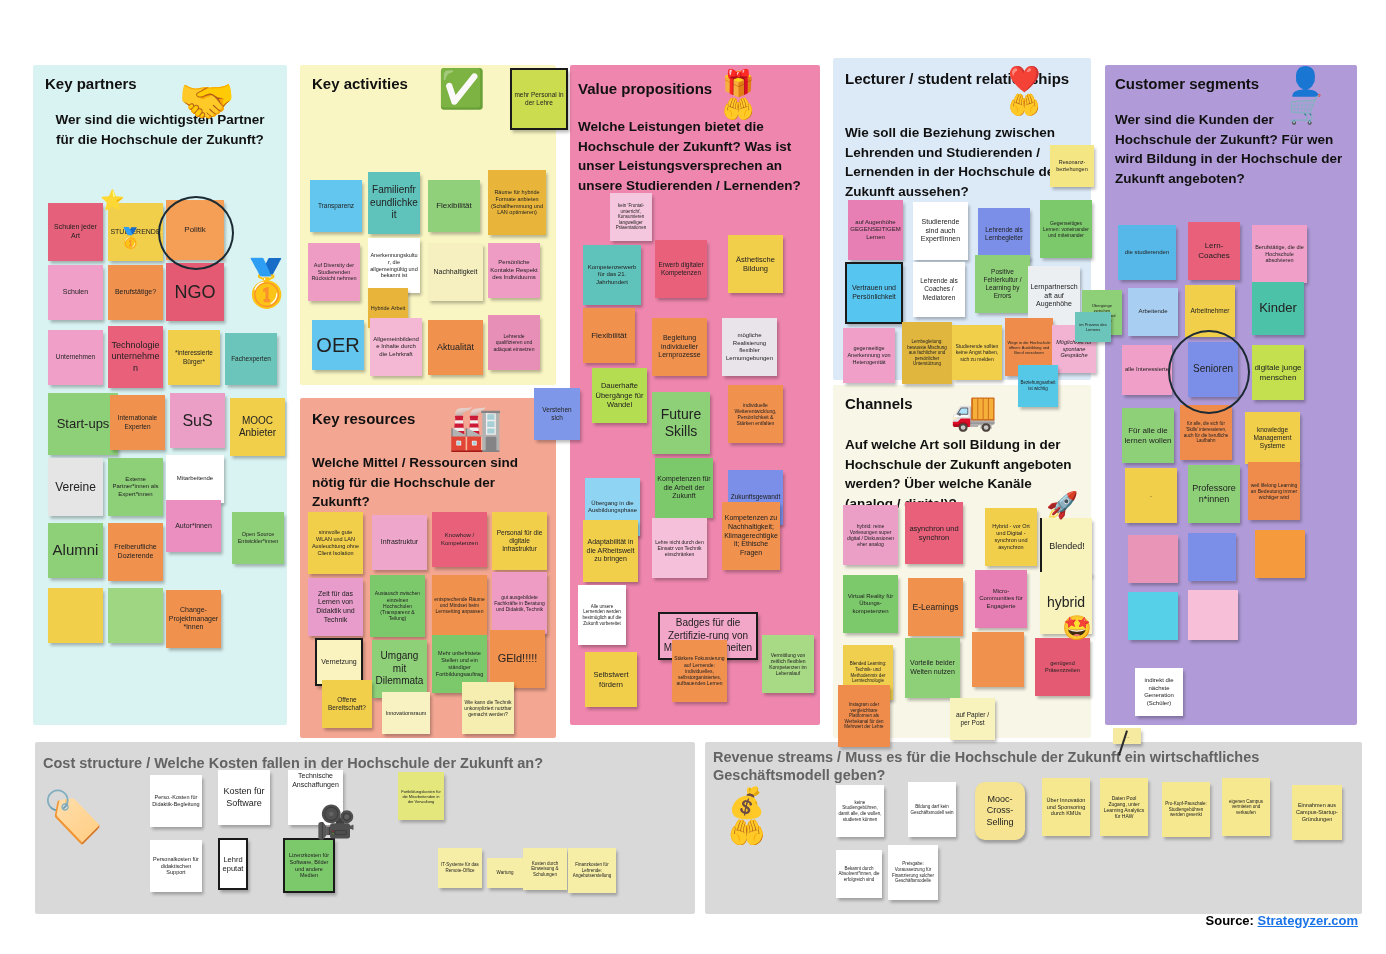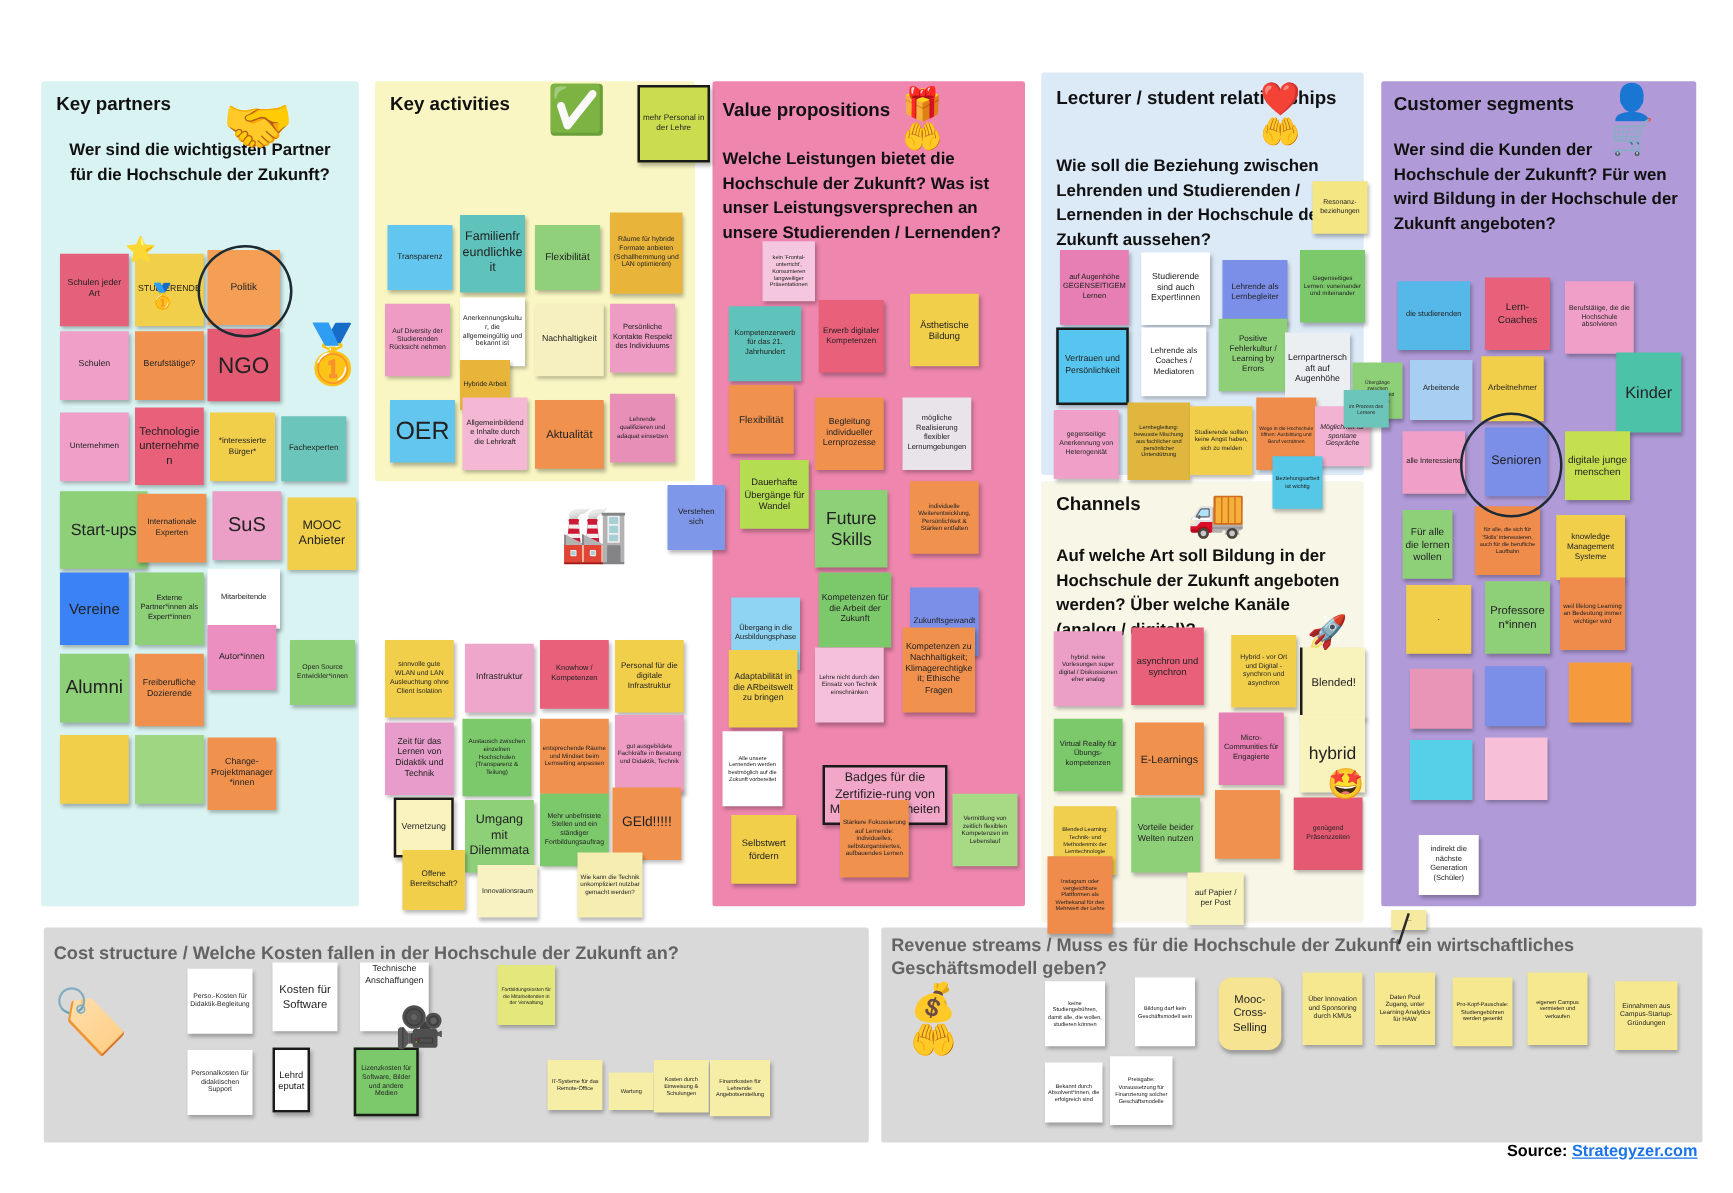--- a/index.html
+++ b/index.html
@@ -24,20 +24,24 @@
 
 <div id="board">
 
   <div class="panel" id="p-key_partners" style="left: 33px; top: 65px; width: 254px; height: 660px; background: rgb(217, 243, 242);">
     <div class="panel-title" style="left: 12px; top: 10px; width: 230px;">Key partners</div>
     <div class="panel-q" style="left: 12px; top: 45px; width: 230px; text-align: center;">Wer sind die  wichtigsten Partner für die Hochschule der Zukunft?</div>
   </div>
   <div class="panel" id="p-key_activities" style="left: 300px; top: 65px; width: 256px; height: 320px; background: rgb(249, 246, 195);">
     <div class="panel-title" style="left: 12px; top: 10px; width: 228px;">Key activities</div>
   </div>
+  <div class="panel" id="p-key_resources" style="left: 300px; top: 398px; width: 256px; height: 340px; background: rgb(243, 166, 146);">
+    <div class="panel-title" style="left: 12px; top: 12px; width: 230px;">Key resources</div>
+    <div class="panel-q" style="left: 12px; top: 55px; width: 230px;">Welche Mittel / Ressourcen sind nötig für die Hochschule der Zukunft?</div>
+  </div>
   <div class="panel" id="p-value_propositions" style="left: 570px; top: 65px; width: 250px; height: 660px; background: rgb(238, 134, 174);">
     <div class="panel-title" style="left: 8px; top: 15px; width: 232px;">Value propositions</div>
     <div class="panel-q" style="left: 8px; top: 52px; width: 232px;">Welche Leistungen bietet die Hochschule der Zukunft? Was ist unser Leistungsversprechen an unsere Studierenden / Lernenden?</div>
   </div>
   <div class="panel" id="p-relationships" style="left: 833px; top: 58px; width: 258px; height: 322px; background: rgb(220, 234, 248);">
     <div class="panel-title" style="width: 234px; left: 12px; top: 12px;">Lecturer / student relationships</div>
     <div class="panel-q" style="left: 12px; top: 65px; width: 234px;">Wie soll die Beziehung zwischen Lehrenden und Studierenden / Lernenden in der Hochschule der Zukunft aussehen?</div>
   </div>
   <div class="panel" id="p-channels" style="left: 833px; top: 385px; width: 258px; height: 353px; background: rgb(248, 246, 230);">
     <div class="panel-title" style="left: 12px; top: 10px; width: 234px;">Channels</div>
@@ -62,21 +66,21 @@
       <div class="note" style="left: 108px; top: 265px; width: 55px; height: 55px; background: rgb(240, 145, 78); font-size: 7px;">Berufstätige?</div>
       <div class="note" style="left: 166px; top: 263px; width: 58px; height: 58px; background: rgb(228, 90, 114); font-size: 18px;">NGO</div>
       <div class="note" style="left: 48px; top: 330px; width: 55px; height: 55px; background: rgb(240, 160, 200); font-size: 6.5px;">Unternehmen</div>
       <div class="note" style="left: 108px; top: 326px; width: 55px; height: 62px; background: rgb(232, 96, 122); font-size: 9px;">Technologieunternehmen</div>
       <div class="note" style="left: 168px; top: 330px; width: 52px; height: 55px; background: rgb(242, 207, 75); font-size: 6.5px;">*interessierte Bürger*</div>
       <div class="note" style="left: 225px; top: 333px; width: 52px; height: 52px; background: rgb(108, 197, 186); font-size: 6.5px;">Fachexperten</div>
       <div class="note" style="left: 48px; top: 393px; width: 70px; height: 62px; background: rgb(142, 208, 120); font-size: 13px;">Start-ups</div>
       <div class="note" style="left: 110px; top: 395px; width: 55px; height: 55px; background: rgb(240, 145, 78); font-size: 6.5px;">Internationale Experten</div>
       <div class="note" style="left: 170px; top: 393px; width: 55px; height: 55px; background: rgb(235, 158, 198); font-size: 16px;">SuS</div>
       <div class="note" style="left: 230px; top: 398px; width: 55px; height: 58px; background: rgb(242, 207, 75); font-size: 10px;">MOOC Anbieter</div>
-      <div class="note" style="left: 48px; top: 458px; width: 55px; height: 58px; background: #3b82f6; font-size: 12px;">Vereine</div>
+      <div class="note" style="left: 48px; top: 458px; width: 55px; height: 58px; background: #e5e5e5; font-size: 12px;">Vereine</div>
       <div class="note" style="left: 108px; top: 458px; width: 55px; height: 58px; background: rgb(142, 208, 120); font-size: 6px;">Externe Partner*innen als Expert*innen</div>
       <div class="note" style="left: 166px; top: 455px; width: 58px; height: 48px; background: rgb(255, 255, 255); font-size: 6px;">Mitarbeitende</div>
       <div class="note" style="left: 48px; top: 523px; width: 55px; height: 55px; background: rgb(142, 208, 120); font-size: 15px;">Alumni</div>
       <div class="note" style="left: 108px; top: 523px; width: 55px; height: 58px; background: rgb(240, 145, 78); font-size: 7px;">Freiberufliche Dozierende</div>
       <div class="note" style="left: 166px; top: 500px; width: 55px; height: 52px; background: rgb(235, 143, 192); font-size: 7px;">Autor*innen</div>
       <div class="note" style="left: 232px; top: 512px; width: 52px; height: 52px; background: rgb(142, 208, 120); font-size: 5.5px;">Open Source Entwickler*innen</div>
       <div class="note" style="left: 48px; top: 588px; width: 55px; height: 55px; background: rgb(242, 207, 75); font-size: 7px;"></div>
       <div class="note" style="left: 108px; top: 588px; width: 55px; height: 55px; background: rgb(158, 214, 129); font-size: 7px;"></div>
       <div class="note" style="left: 166px; top: 590px; width: 55px; height: 58px; background: rgb(240, 145, 78); font-size: 7px;">Change-Projektmanager*innen</div>
       <div class="note" style="left: 510px; top: 68px; width: 58px; height: 62px; background: rgb(203, 221, 78); font-size: 6.5px; border: 2px solid rgb(26, 26, 26);">mehr Personal in der Lehre</div>
@@ -159,25 +163,25 @@
       <div class="note" style="left: 905px; top: 638px; width: 55px; height: 60px; background: rgb(142, 208, 120); font-size: 7px;">Vorteile beider Welten nutzen</div>
       <div class="note" style="left: 972px; top: 632px; width: 52px; height: 55px; background: rgb(240, 145, 78); font-size: 6px;"></div>
       <div class="note" style="left: 1035px; top: 638px; width: 55px; height: 58px; background: rgb(228, 90, 114); font-size: 5.5px;">genügend Präsenzzeiten</div>
       <div class="note" style="left: 838px; top: 685px; width: 52px; height: 62px; background: rgb(239, 140, 76); font-size: 4.5px;">Instagram oder vergleichbare Plattformen als Werbekanal für den Mehrwert der Lehre</div>
       <div class="note" style="left: 950px; top: 698px; width: 45px; height: 42px; background: rgb(248, 242, 188); font-size: 6.5px;">auf Papier / per Post</div>
       <div class="note" style="left: 1118px; top: 225px; width: 58px; height: 55px; background: rgb(86, 184, 232); font-size: 6px;">die studierenden</div>
       <div class="note" style="left: 1188px; top: 222px; width: 52px; height: 58px; background: rgb(232, 96, 122); font-size: 8px;">Lern-Coaches</div>
       <div class="note" style="left: 1252px; top: 225px; width: 55px; height: 58px; background: rgb(240, 160, 200); font-size: 5.5px;">Berufstätige, die die Hochschule absolvieren</div>
       <div class="note" style="left: 1128px; top: 288px; width: 50px; height: 48px; background: rgb(168, 206, 242); font-size: 6px;">Arbeitende</div>
       <div class="note" style="left: 1185px; top: 285px; width: 50px; height: 52px; background: rgb(242, 207, 75); font-size: 6.5px;">Arbeitnehmer</div>
-      <div class="note" style="left: 1252px; top: 282px; width: 52px; height: 64px; background: rgb(76, 194, 168); font-size: 13px; margin-left: 41px;">Kinder</div>
+      <div class="note" style="left: 1252px; top: 282px; width: 52px; height: 53px; background: rgb(76, 194, 168); font-size: 13px;">Kinder</div>
       <div class="note" style="left: 1122px; top: 345px; width: 50px; height: 50px; background: rgb(240, 160, 200); font-size: 6px;">alle Interessierte</div>
       <div class="note" style="left: 1188px; top: 342px; width: 50px; height: 55px; background: rgb(123, 143, 232); font-size: 10px;">Senioren</div>
       <div class="note" style="left: 1252px; top: 345px; width: 52px; height: 55px; background: rgb(196, 224, 78); font-size: 8px;">digitale junge menschen</div>
-      <div class="note" style="left: 1122px; top: 408px; width: 40px; height: 55px; background: rgb(142, 208, 120); font-size: 8px;">Für alle die lernen wollen</div>
+      <div class="note" style="left: 1122px; top: 408px; width: 52px; height: 55px; background: rgb(142, 208, 120); font-size: 8px;">Für alle die lernen wollen</div>
       <div class="note" style="left: 1180px; top: 405px; width: 52px; height: 55px; background: rgb(239, 140, 76); font-size: 4.5px;">für alle, die sich für 'Skills' interessieren, auch für die berufliche Laufbahn</div>
       <div class="note" style="left: 1245px; top: 412px; width: 55px; height: 52px; background: rgb(242, 207, 75); font-size: 6.5px;">knowledge Management Systeme</div>
       <div class="note" style="left: 1125px; top: 468px; width: 52px; height: 55px; background: rgb(242, 207, 75); font-size: 7px;">.</div>
       <div class="note" style="left: 1188px; top: 465px; width: 52px; height: 58px; background: rgb(142, 208, 120); font-size: 9px;">Professoren*innen</div>
       <div class="note" style="left: 1248px; top: 462px; width: 52px; height: 58px; background: rgb(239, 140, 76); font-size: 5px;">weil lifelong Learning an Bedeutung immer wichtiger wird</div>
       <div class="note" style="left: 1128px; top: 535px; width: 50px; height: 48px; background: rgb(232, 149, 184); font-size: 6px;"></div>
       <div class="note" style="left: 1188px; top: 533px; width: 48px; height: 48px; background: rgb(123, 143, 232); font-size: 6px;"></div>
       <div class="note" style="left: 1255px; top: 530px; width: 50px; height: 48px; background: rgb(245, 155, 62); font-size: 6px;"></div>
       <div class="note" style="left: 1128px; top: 592px; width: 50px; height: 48px; background: rgb(85, 208, 232); font-size: 6px;"></div>
       <div class="note" style="left: 1188px; top: 590px; width: 50px; height: 50px; background: rgb(248, 192, 216); font-size: 6px;"></div>

